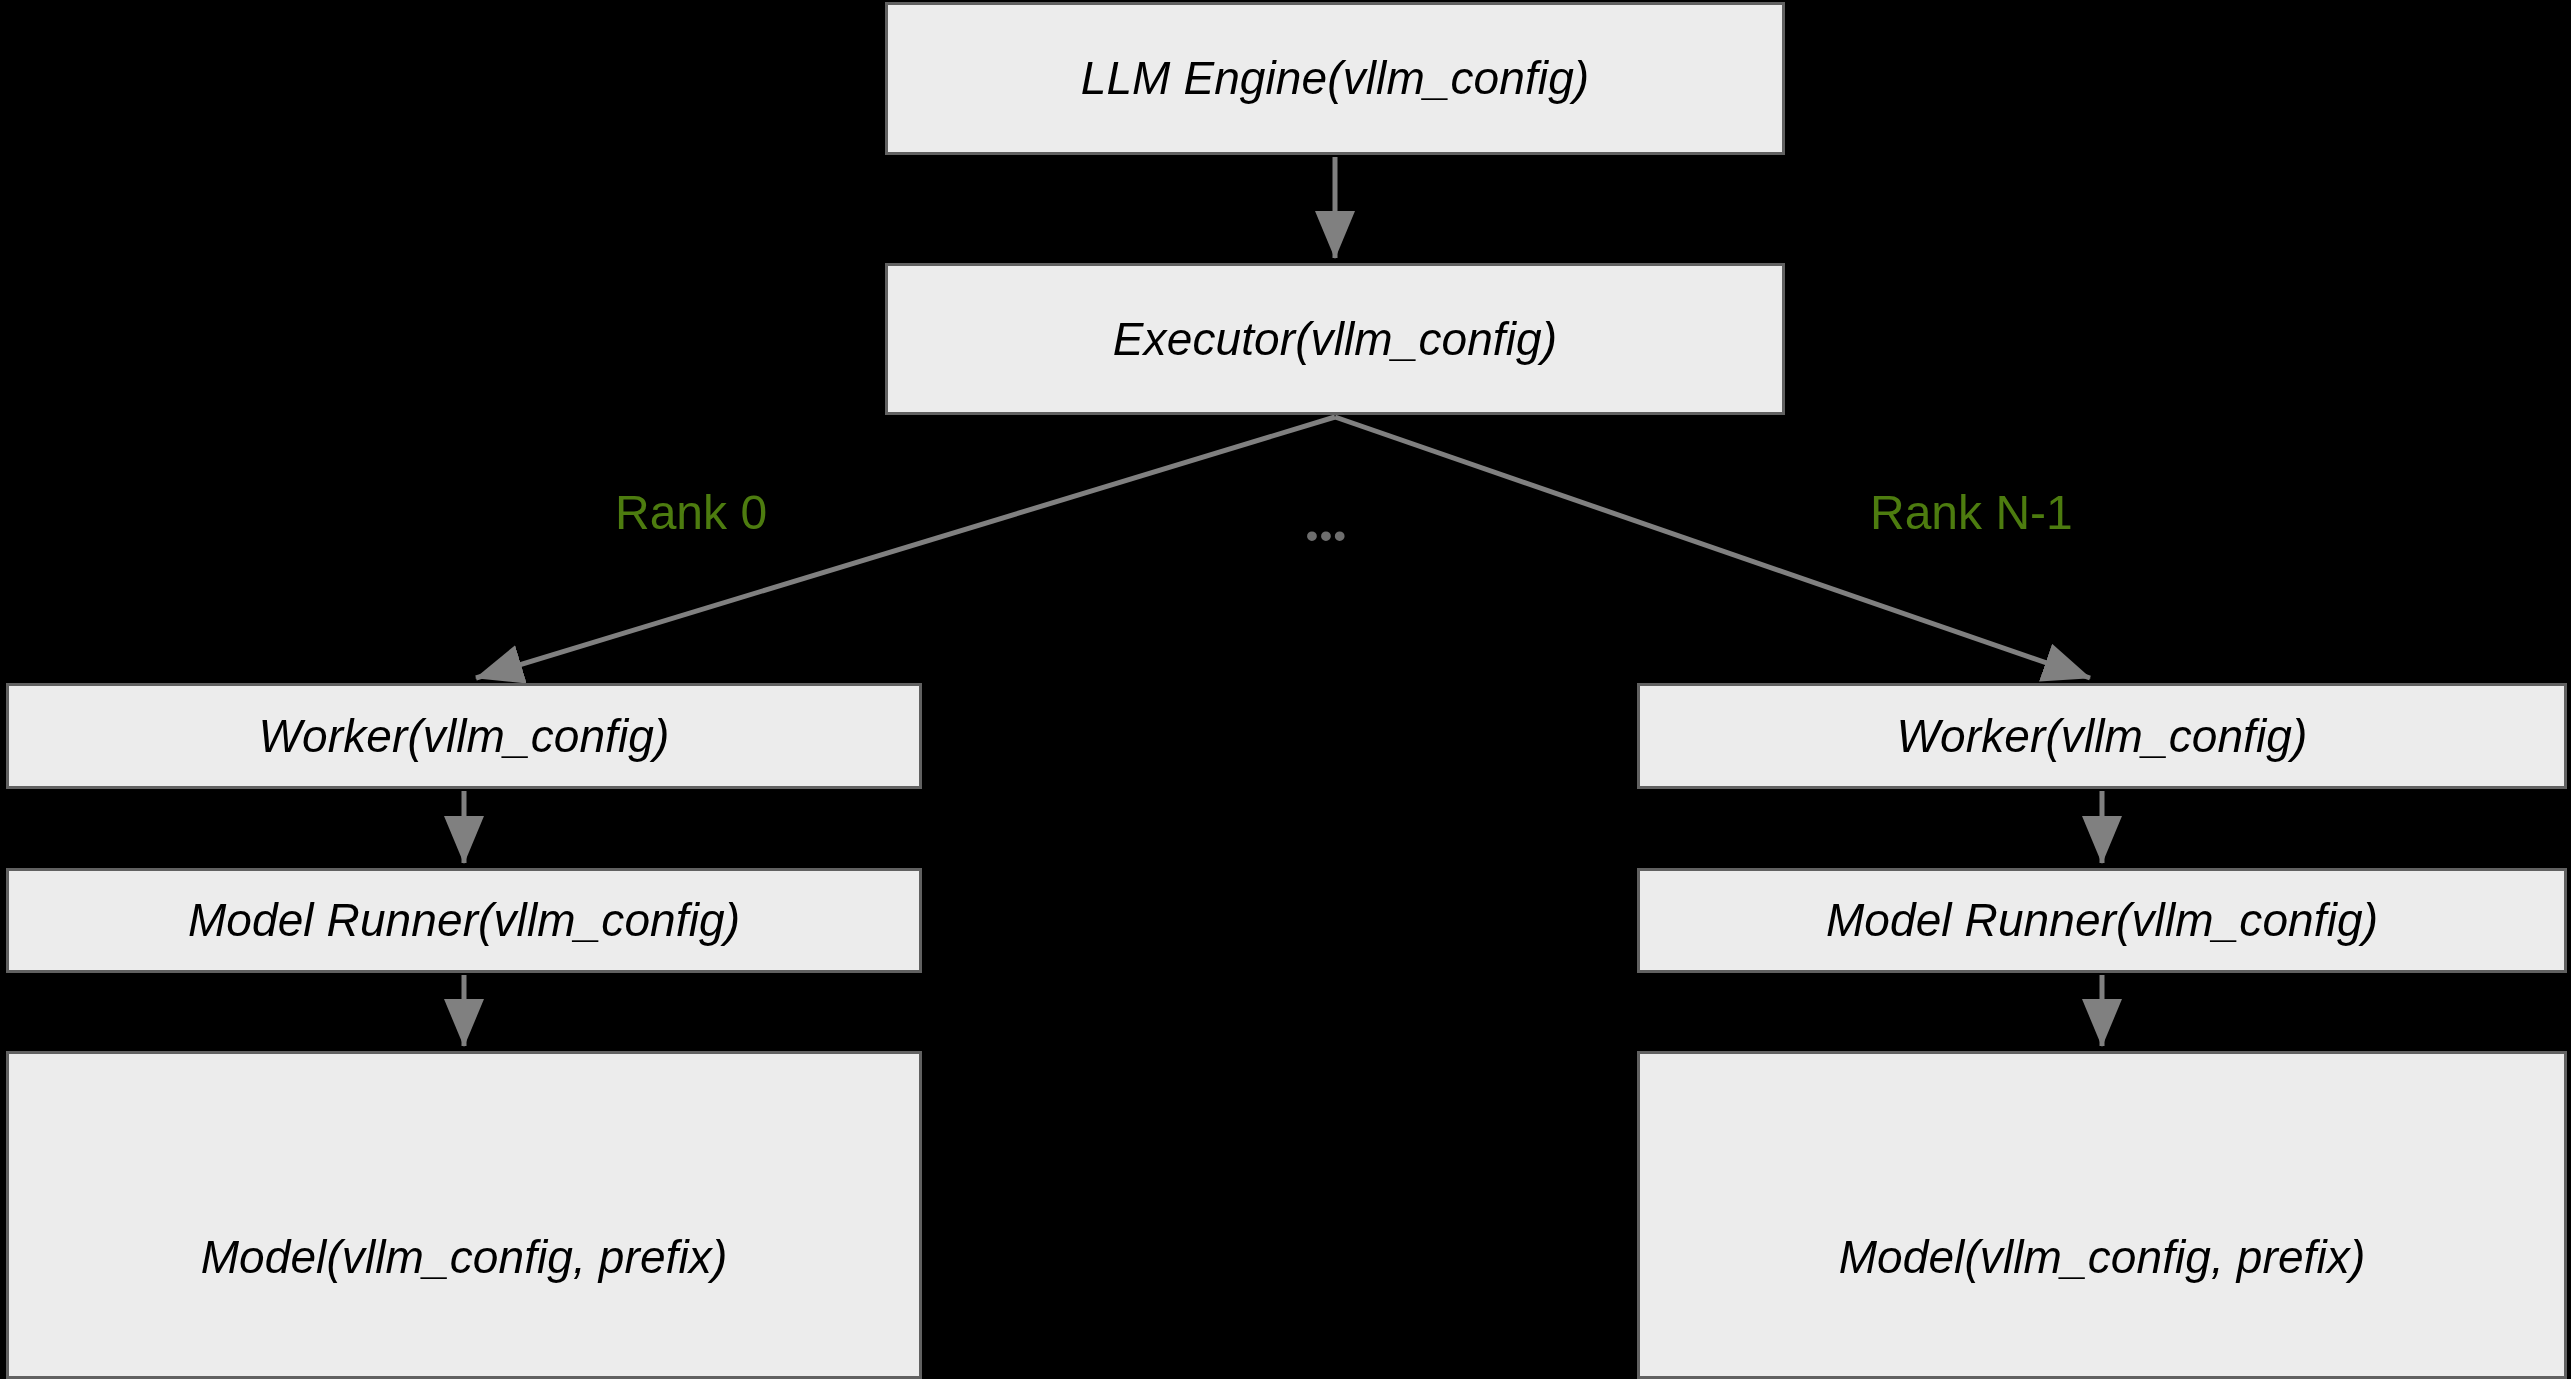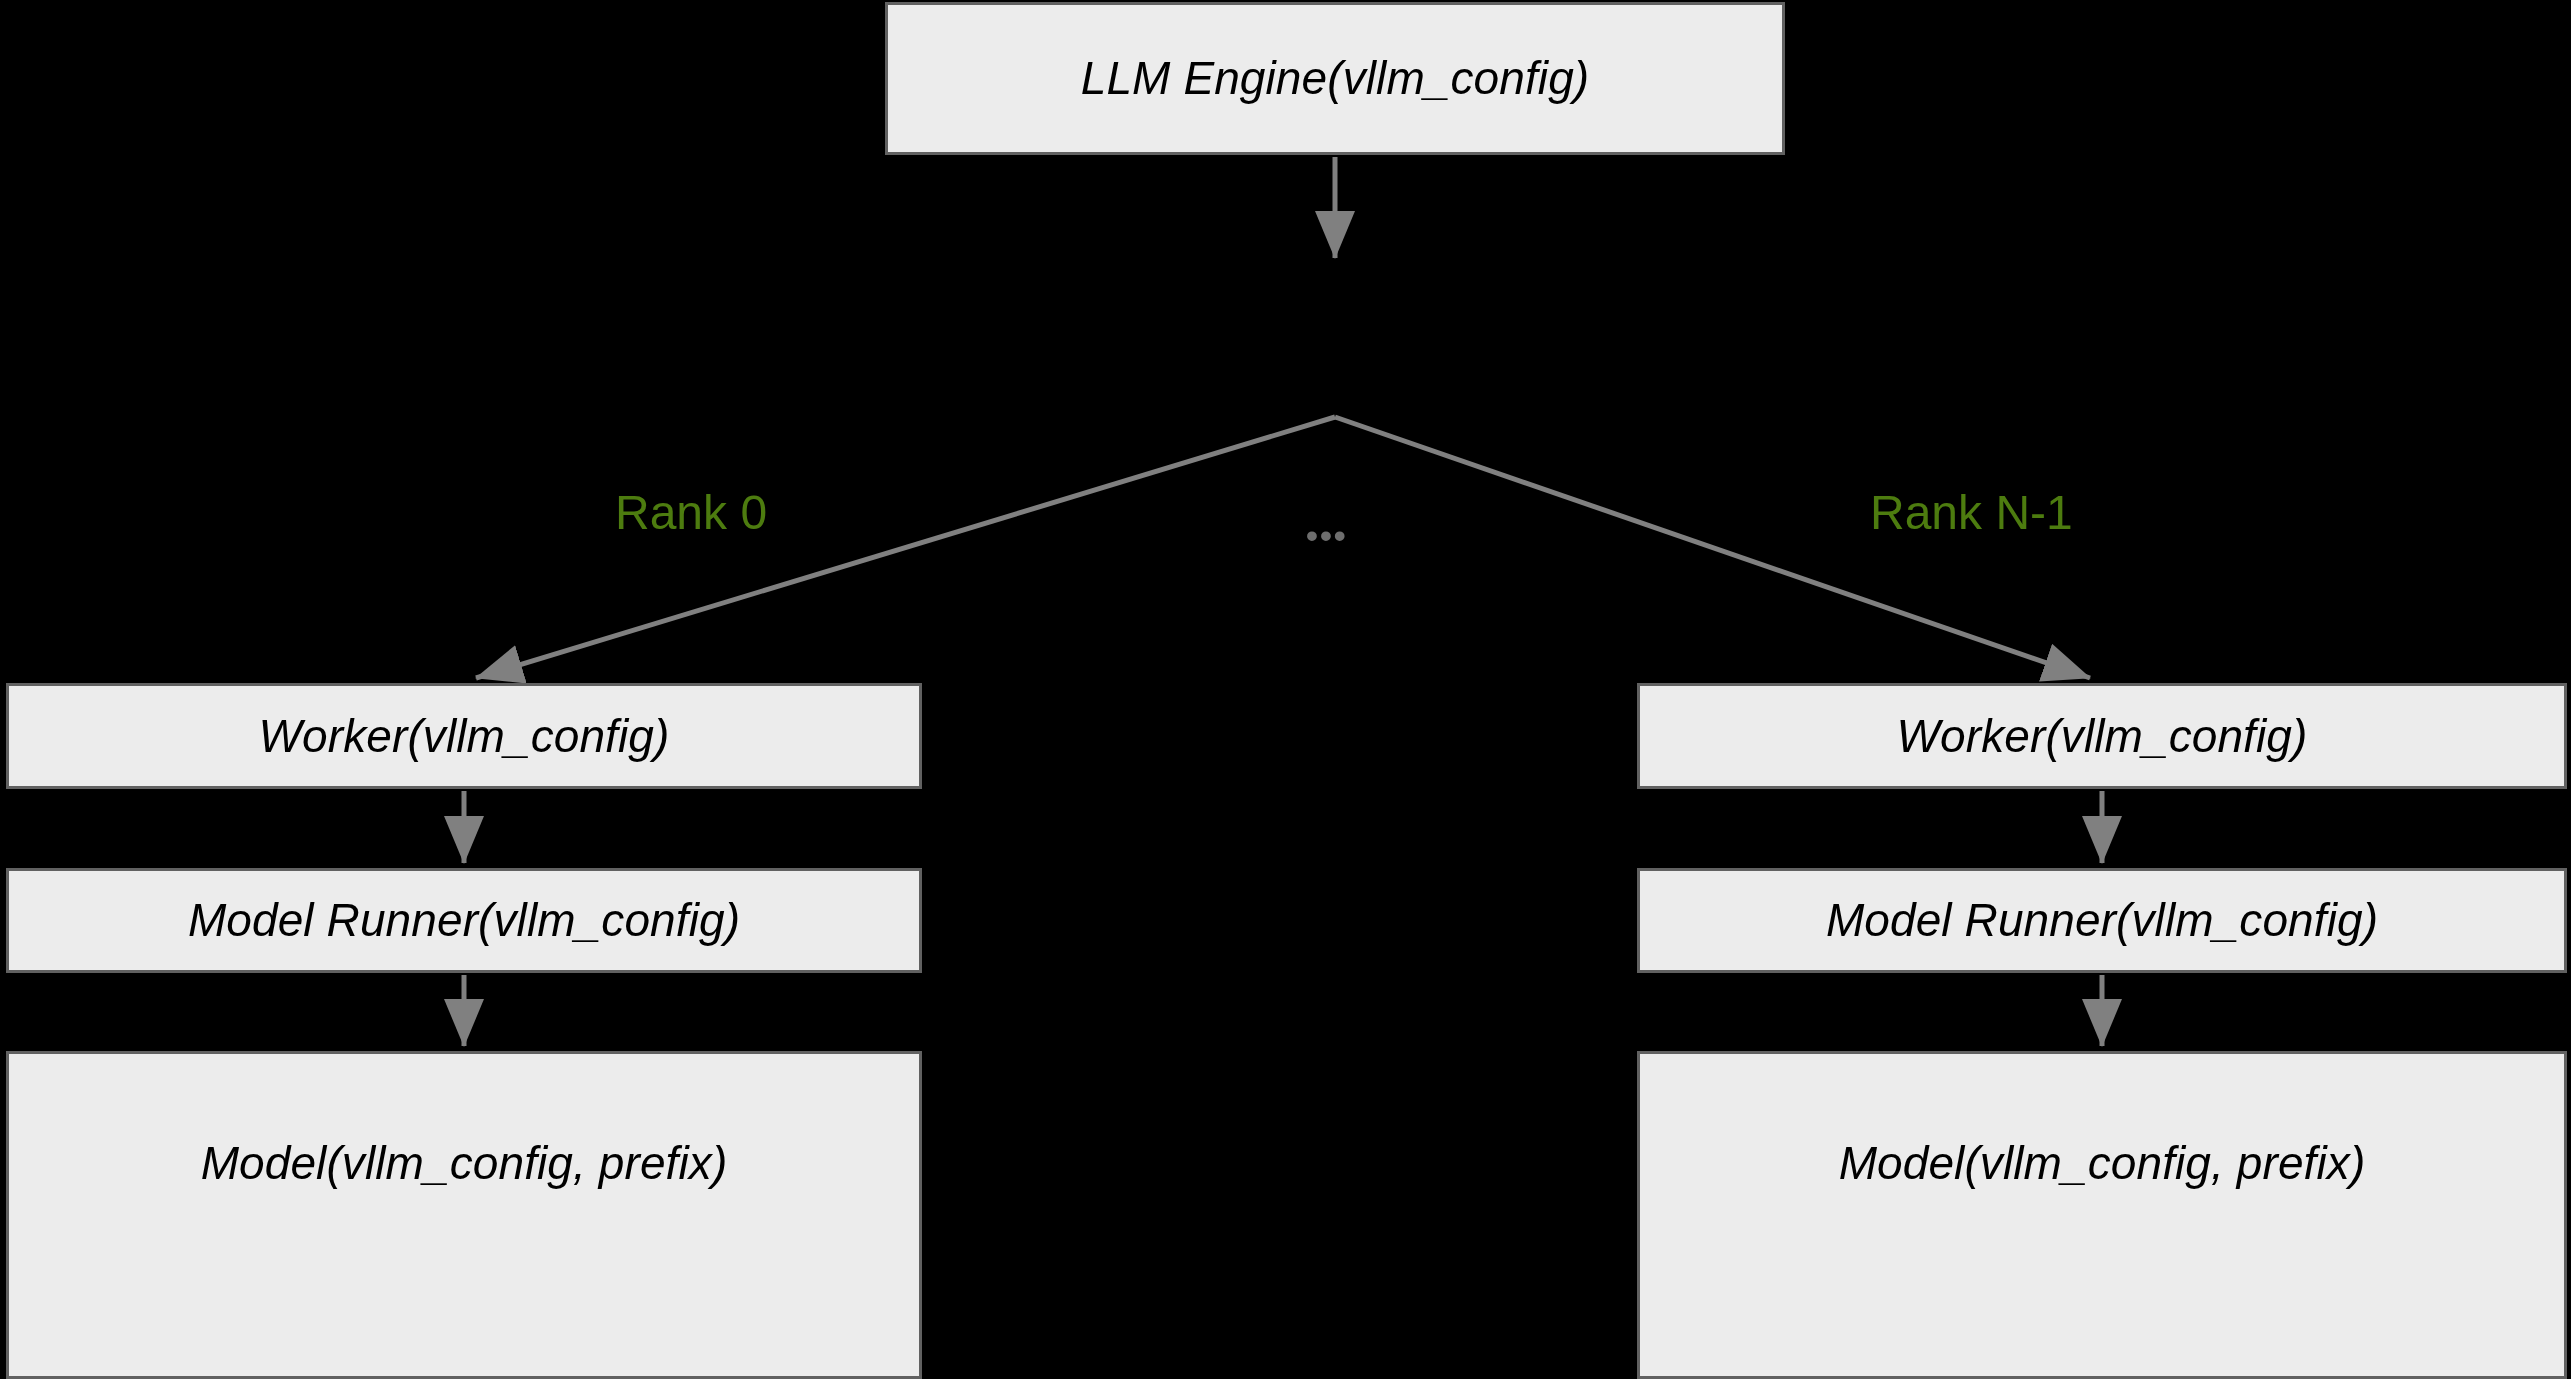--- a/index.html
+++ b/index.html
@@ -25,21 +25,21 @@
     justify-content: center;
     color: #000000;
     font-size: 46px;
     font-weight: 400;
     letter-spacing: 0.1px;
     line-height: 1.1;
     text-align: center;
     white-space: nowrap;
     font-style: italic;
   }
-  .node.tall { align-items: flex-start; padding-top: 84px; }
+  .node.tall { align-items: center; padding-top: 84px; }
   .edge-label {
     position: absolute;
     color: #4d7c0f;
     font-size: 48px;
     font-weight: 400;
     white-space: nowrap;
     line-height: 1;
   }
   .ellipsis-label {
     position: absolute;
@@ -82,20 +82,23 @@
     <line x1="464" y1="975" x2="464" y2="1046" stroke="#808080" stroke-width="5" marker-end="url(#arrow)"></line>
 
     <line x1="2102" y1="791" x2="2102" y2="863" stroke="#808080" stroke-width="5" marker-end="url(#arrow)"></line>
     <line x1="2102" y1="975" x2="2102" y2="1046" stroke="#808080" stroke-width="5" marker-end="url(#arrow)"></line>
   </svg>
 
   <div class="node" style="left:885px; top:2px; width:900px; height:153px;">
     <span>LLM Engine(vllm_config)</span>
   </div>
 
+  <div class="node" style="left:885px; top:263px; width:900px; height:152px;">
+    <span>Executor(vllm_config)</span>
+  </div>
 
   <div class="edge-label" style="left:615px; top:489px;">Rank 0</div>
 
   <div class="ellipsis-label" style="left:1306px; top:518px;">•••</div>
 
   <div class="edge-label" style="left:1838px; top:489px;margin-left:32px;">Rank N-1</div>
 
   <div class="node" style="left:6px; top:683px; width:916px; height:106px;">
     <span>Worker(vllm_config)</span>
   </div>

